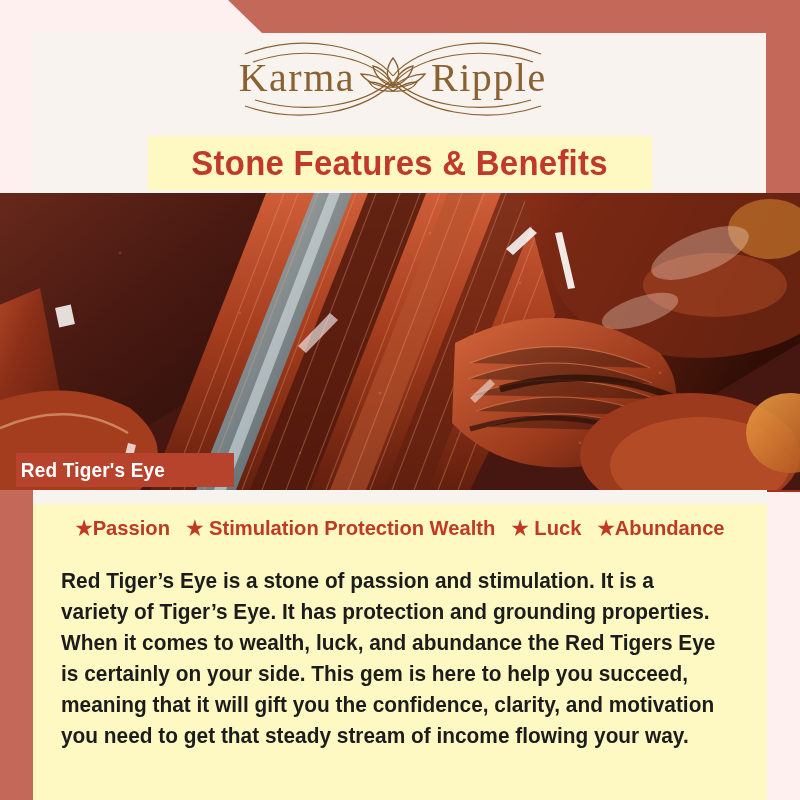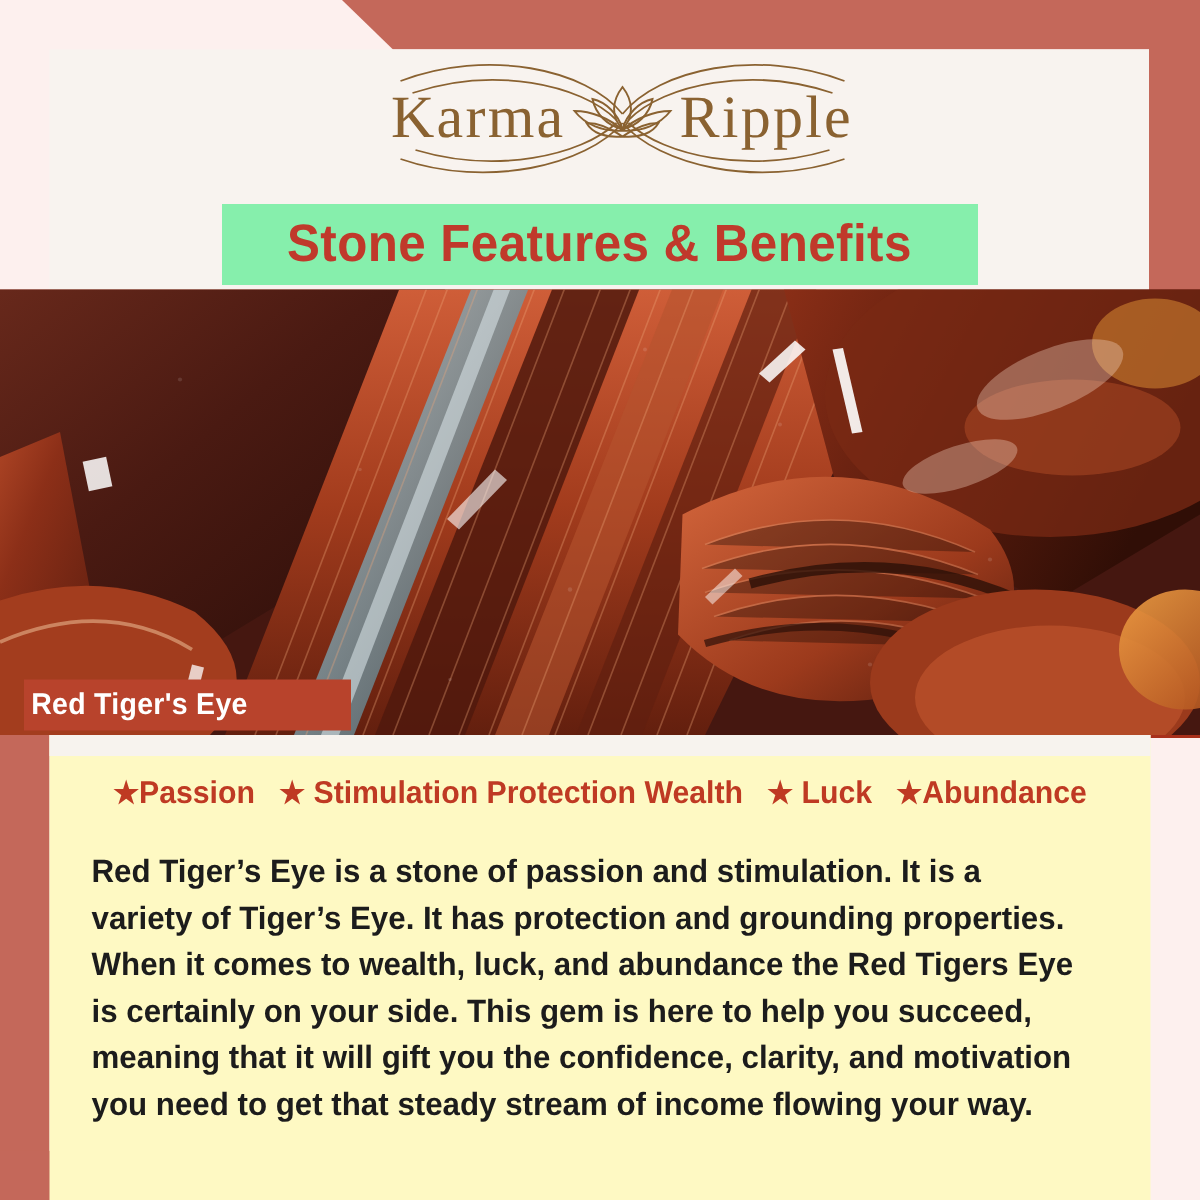--- a/index.html
+++ b/index.html
@@ -60,41 +60,41 @@
     position: absolute;
     left: 33px; top: 33px;
     width: 734px; height: 734px;
     background: #f8f3ef;
     z-index: 1;
   }
 
   
   .logo-wrap {
     position: absolute;
-    left: 48px; top: 33px;
+    left: 26px; top: 33px;
     width: 734px; height: 90px;
     z-index: 4;
     display: flex;
     align-items: center;
     justify-content: center;
   }
   .logo-svg { display: block; }
   .logo-text {
     font-family: "Liberation Serif", serif;
     font-size: 40px;
     fill: #8a6231;
     letter-spacing: 1.5px;
   }
 
   
   .title-banner {
     position: absolute;
     left: 148px; top: 136px;
     width: 504px; height: 54px;
-    background: #86efac;
+    background: #fef9c3;
     z-index: 4;
     display: flex;
     align-items: center;
     justify-content: center;
   }
   .title-text {
     font-family: "Liberation Sans Narrow", "Liberation Sans", sans-serif;
     font-size: 35px;
     font-weight: bold;
     color: #c0392b;

